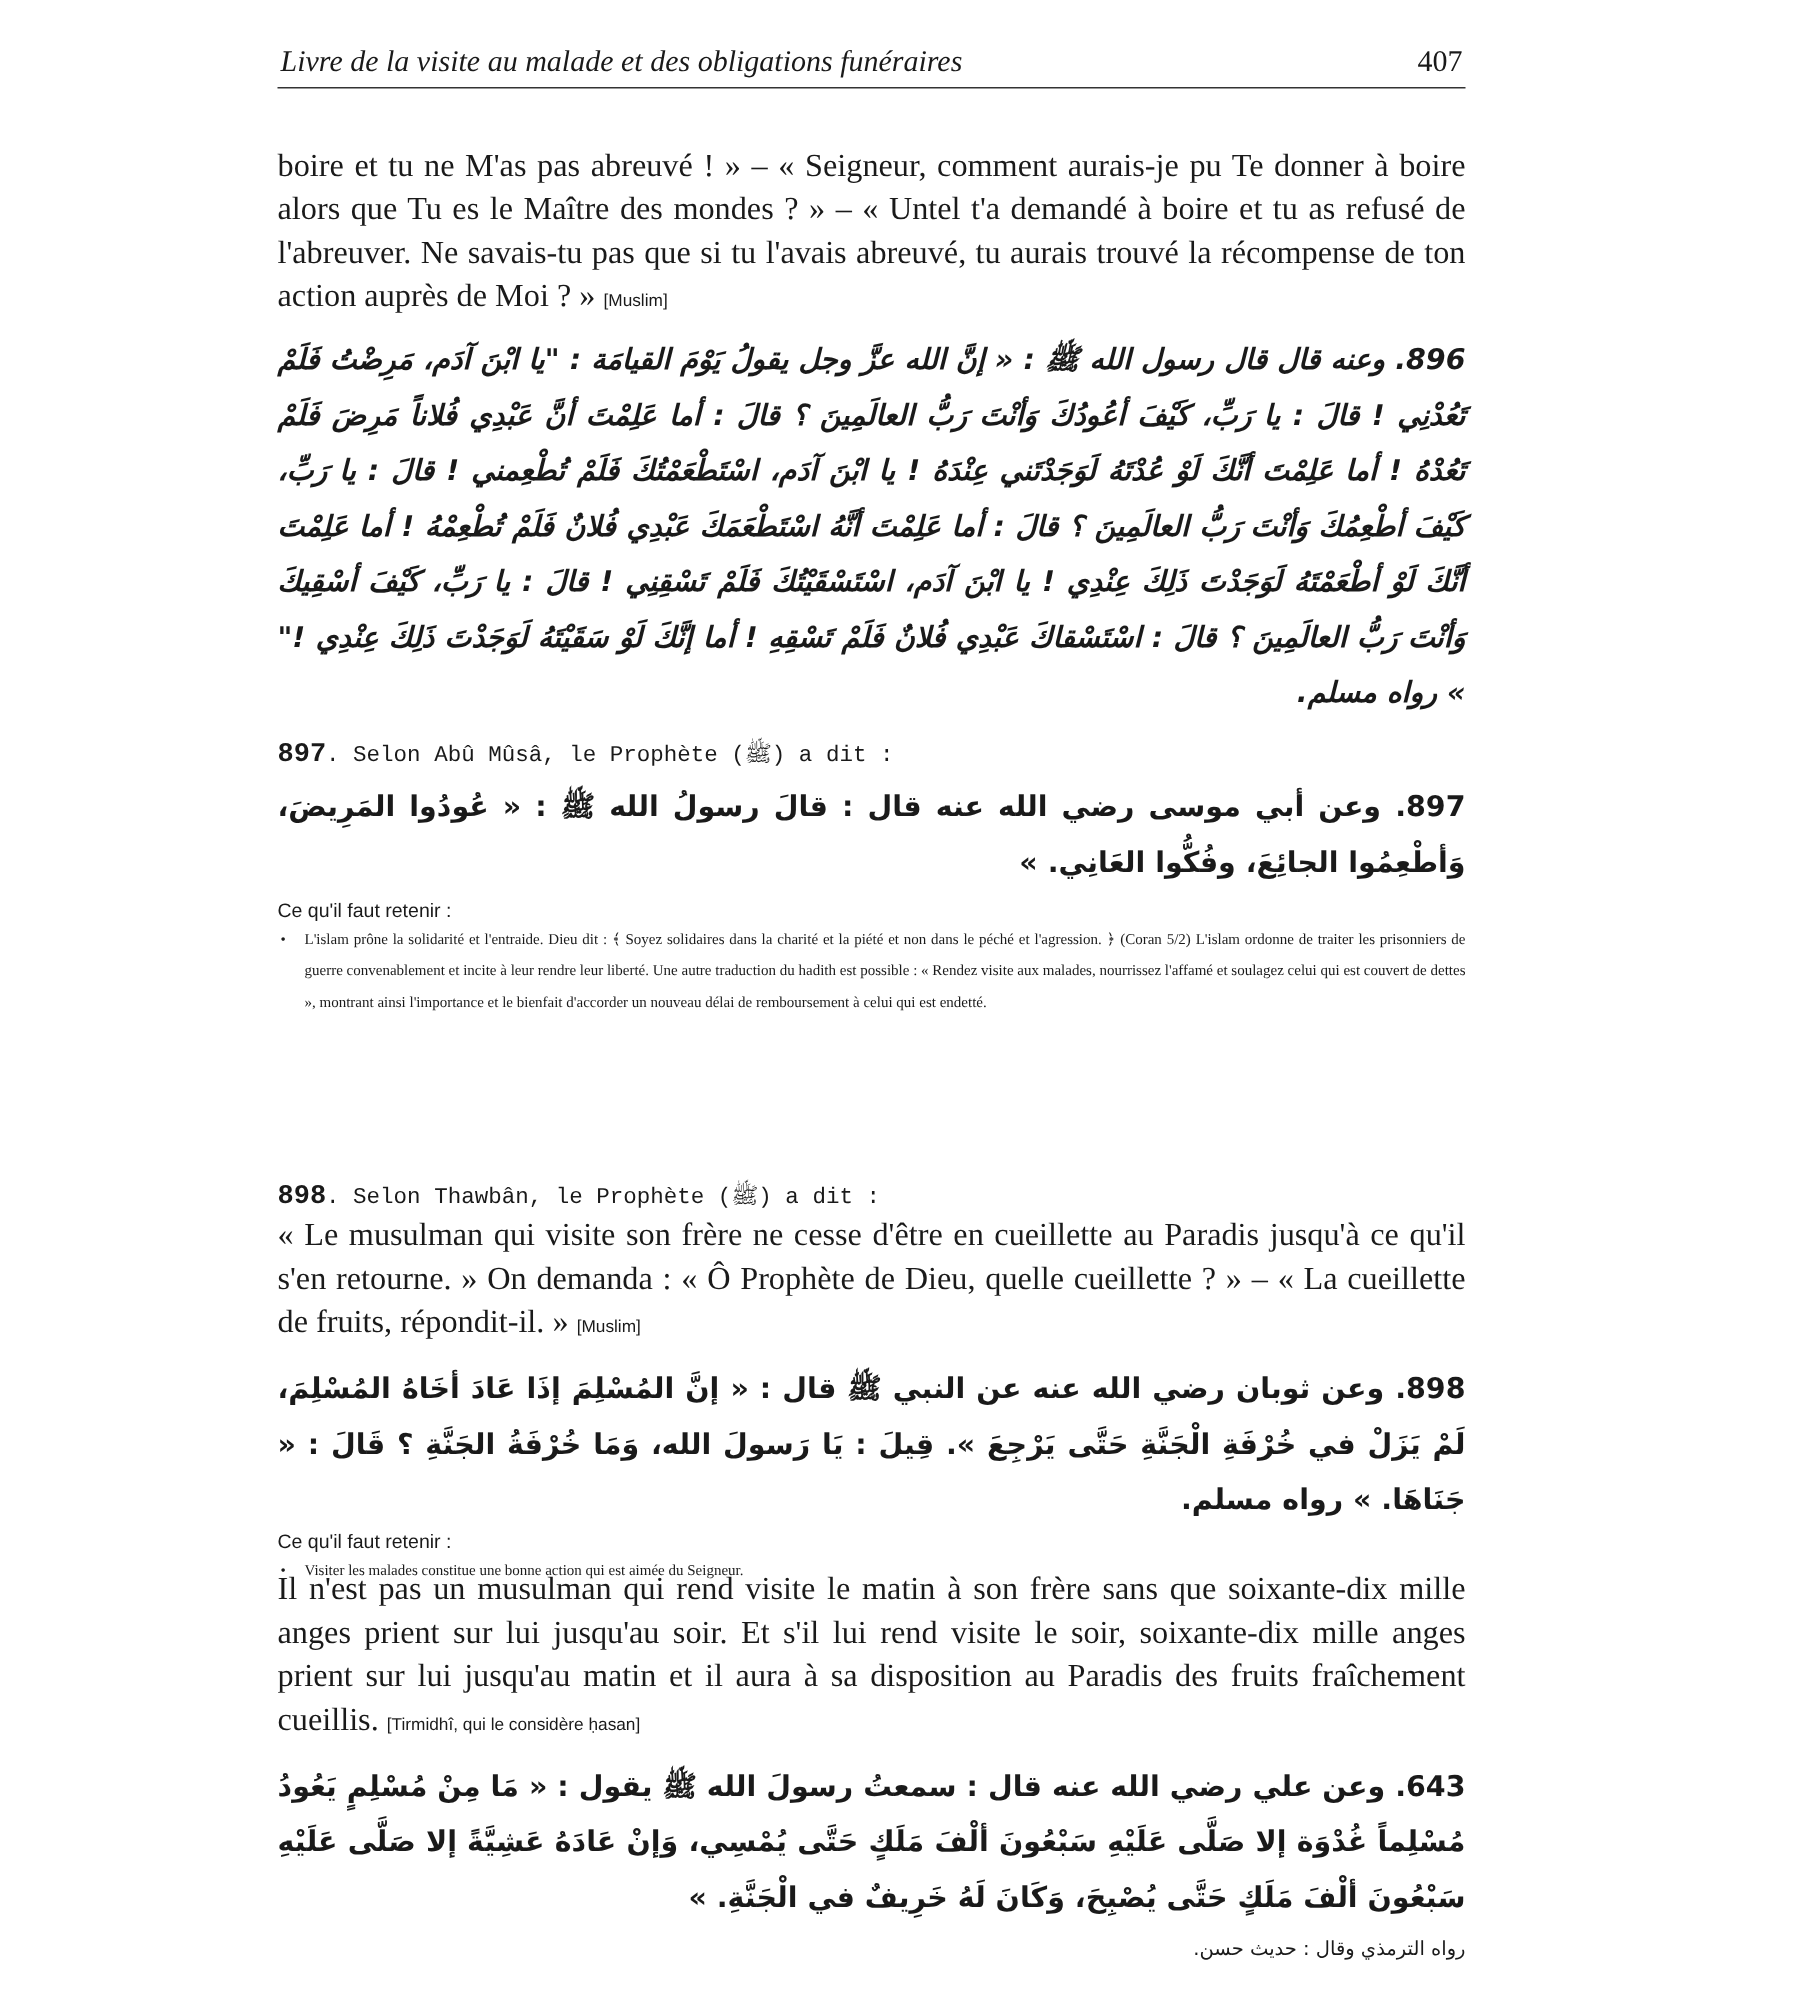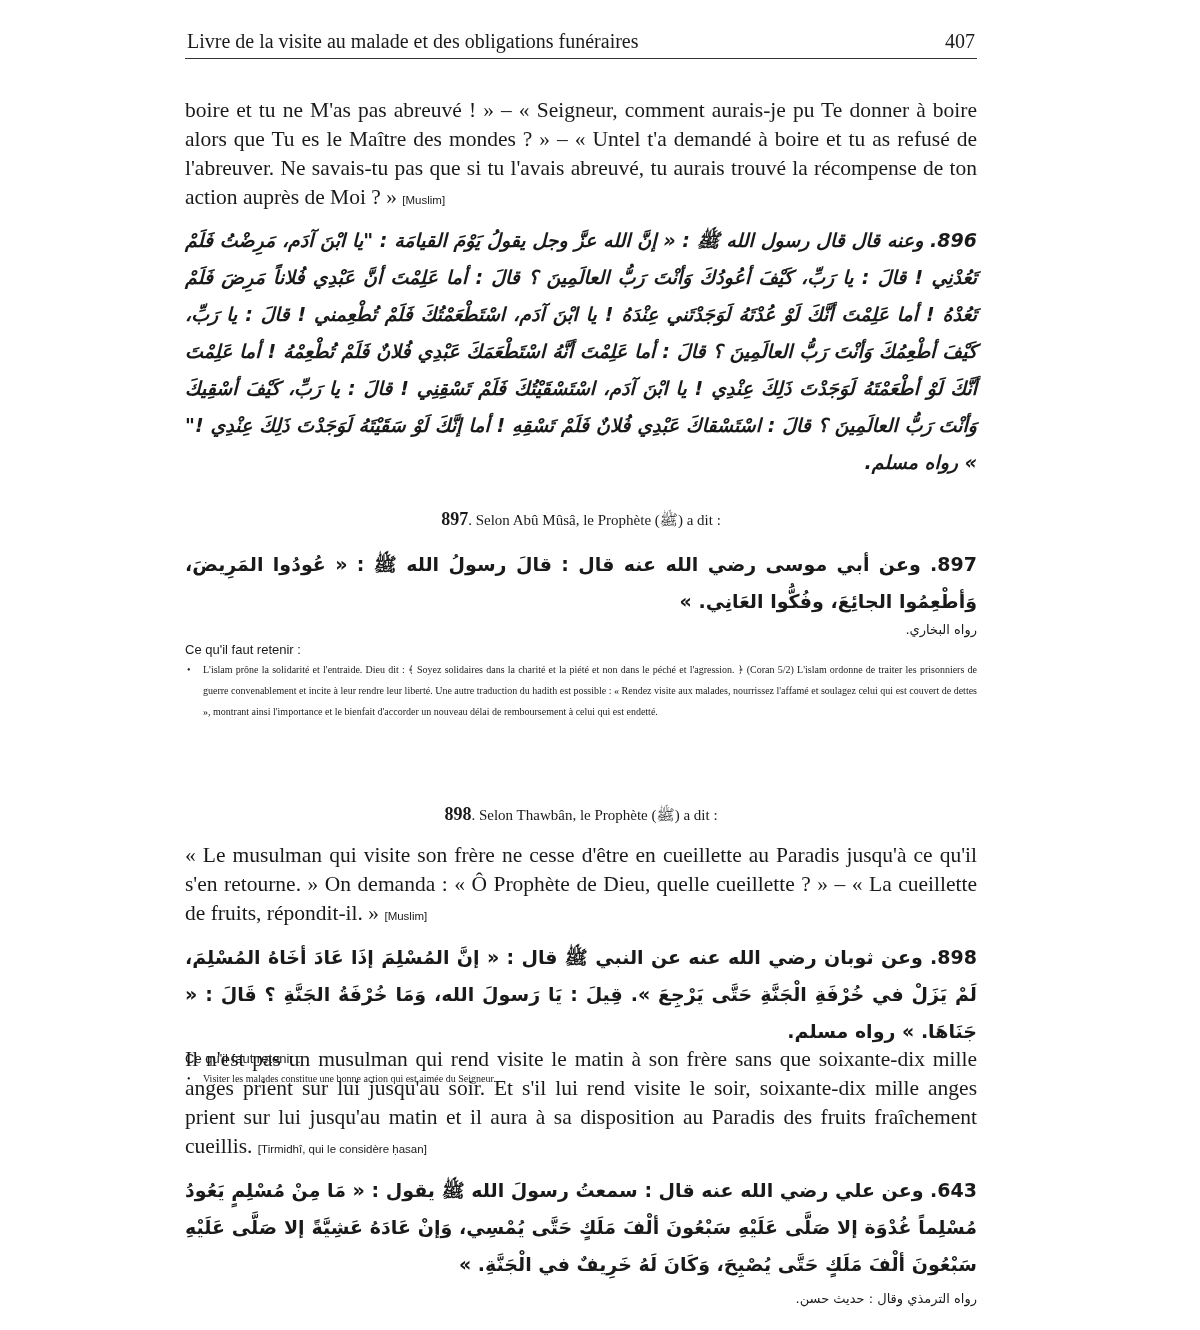--- a/index.html
+++ b/index.html
@@ -1,25 +1,25 @@
 <!DOCTYPE html>
 <html><head>
 <meta charset="utf-8">
 <style>
   html, body { margin:0; padding:0; background:#ffffff; }
   body { width:1200px; height:1330px; position:relative; overflow:hidden; color:#1a1a1a; }
   .page { position:absolute; left:185px; top:0; width:792px; }
   .running-head { position:absolute; top:28px; left:0; width:792px; height:30px; border-bottom:1.5px solid #333; }
-  .running-title { position:absolute; left:2px; top:2px; font-family:"Liberation Serif", serif; font-size:20px; }
+  .running-title { position:absolute; left:2px; top:2px; font-family:"Liberation Serif", serif; font-style:italic; font-size:20px; }
   .page-num { position:absolute; right:2px; top:2px; font-family:"Liberation Serif", serif; font-size:20px; }
   .fr { font-family:"Liberation Serif", serif; font-size:21.5px; line-height:29px; text-align:justify; margin:0; }
   .src { font-family:"Liberation Sans", sans-serif; font-size:11.5px; }
   .ar { font-family:"DejaVu Sans", sans-serif; font-size:19px; line-height:37px; direction:rtl; text-align:justify; margin:0; font-weight:bold; }
   .ar-attr { font-family:"DejaVu Sans", sans-serif; font-size:13px; direction:rtl; text-align:right; margin:0; }
-  .hd { font-family:Liberation Serif, serif; font-size:15px; margin:16px; line-height:20px;text-align:center; }
+  .hd { font-family:Liberation Mono, monospace; font-size:15px; margin:0; line-height:20px; }
   .hd b { font-size:18px; }
   .retain { font-family:"Liberation Sans", sans-serif; font-size:13px; margin:0; line-height:18px; }
   .note { font-family:"Liberation Serif", serif; font-size:10px; line-height:21px; margin:0; padding-left:18px; position:relative; text-align:justify; }
   .note::before { content:"•"; position:absolute; left:2px; top:0; }
   .block { position:absolute; left:0; width:792px; }
 </style>
 </head>
 <body>
 
 <div class="page">
@@ -38,21 +38,20 @@
 
   <div class="block" style="top:222px;font-style:italic;">
     <p class="ar">896. وعنه قال قال رسول الله ﷺ : « إنَّ الله عزَّ وجل يقولُ يَوْمَ القيامَة : "يا ابْنَ آدَم، مَرِضْتُ فَلَمْ تَعُدْنِي ! قالَ : يا رَبِّ، كَيْفَ أعُودُكَ وَأنْتَ رَبُّ العالَمِينَ ؟ قالَ : أما عَلِمْتَ أنَّ عَبْدِي فُلاناً مَرِضَ فَلَمْ تَعُدْهُ ! أما عَلِمْتَ أنَّكَ لَوْ عُدْتَهُ لَوَجَدْتَني عِنْدَهُ ! يا ابْنَ آدَم، اسْتَطْعَمْتُكَ فَلَمْ تُطْعِمني ! قالَ : يا رَبِّ، كَيْفَ أطْعِمُكَ وَأنْتَ رَبُّ العالَمِينَ ؟ قالَ : أما عَلِمْتَ أنَّهُ اسْتَطْعَمَكَ عَبْدِي فُلانٌ فَلَمْ تُطْعِمْهُ ! أما عَلِمْتَ أنَّكَ لَوْ أطْعَمْتَهُ لَوَجَدْتَ ذَلِكَ عِنْدِي ! يا ابْنَ آدَم، اسْتَسْقَيْتُكَ فَلَمْ تَسْقِنِي ! قالَ : يا رَبِّ، كَيْفَ أسْقِيكَ وَأنْتَ رَبُّ العالَمِينَ ؟ قالَ : اسْتَسْقاكَ عَبْدِي فُلانٌ فَلَمْ تَسْقِهِ ! أما إنَّكَ لَوْ سَقَيْتَهُ لَوَجَدْتَ ذَلِكَ عِنْدِي !" » رواه مسلم.</p>
   </div>
 
   <div class="block" style="top:493px;">
     <p class="hd">
       <b>897</b><span>. Selon Abû Mûsâ, le Prophète (ﷺ) a dit :</span>
     </p>
     <p class="ar" style="margin-top:6px;">897. وعن أبي موسى رضي الله عنه قال : قالَ رسولُ الله ﷺ : « عُودُوا المَرِيضَ، وَأطْعِمُوا الجائِعَ، وفُكُّوا العَانِي. »</p>
-    <p class="ar-attr" style="margin-top:2px;">رواه البخاري.</p>
     <p class="retain" style="margin-top:4px;">Ce qu'il faut retenir :</p>
     <p class="note">L'islam prône la solidarité et l'entraide. Dieu dit : ﴾ Soyez solidaires dans la charité et la piété et non dans le péché et l'agression. ﴿ (Coran 5/2) L'islam ordonne de traiter les prisonniers de guerre convenablement et incite à leur rendre leur liberté. Une autre traduction du hadith est possible : « Rendez visite aux malades, nourrissez l'affamé et soulagez celui qui est couvert de dettes », montrant ainsi l'importance et le bienfait d'accorder un nouveau délai de remboursement à celui qui est endetté.</p>
   </div>
 
   <div class="block" style="top:788px;">
     <p class="hd">
       <b>898</b><span>. Selon Thawbân, le Prophète (ﷺ) a dit :</span>
     </p>
     <p class="fr">
       <span>« Le musulman qui visite son frère ne cesse d'être en cueillette au Paradis jusqu'à ce qu'il s'en retourne. » On demanda : « Ô Prophète de Dieu, quelle cueillette ? » – « La cueillette de fruits, répondit-il. »</span>

